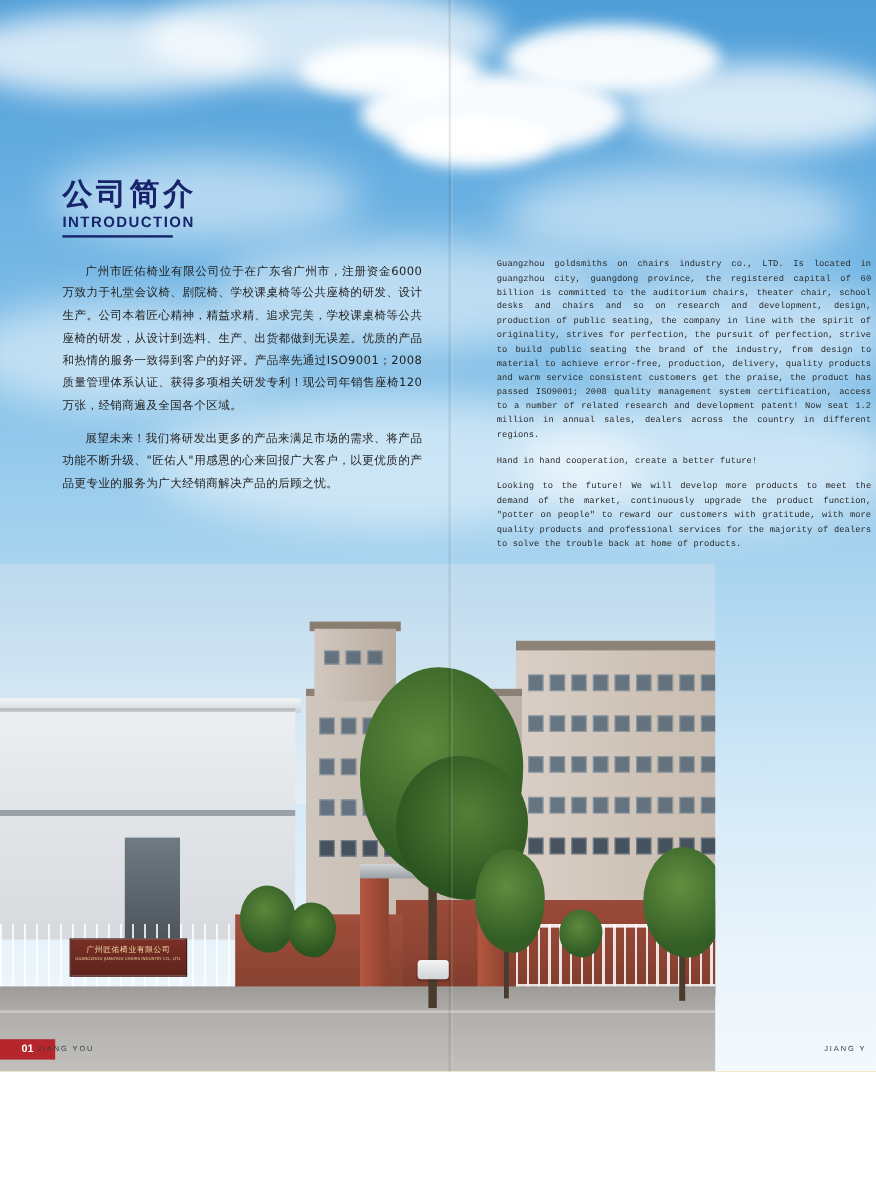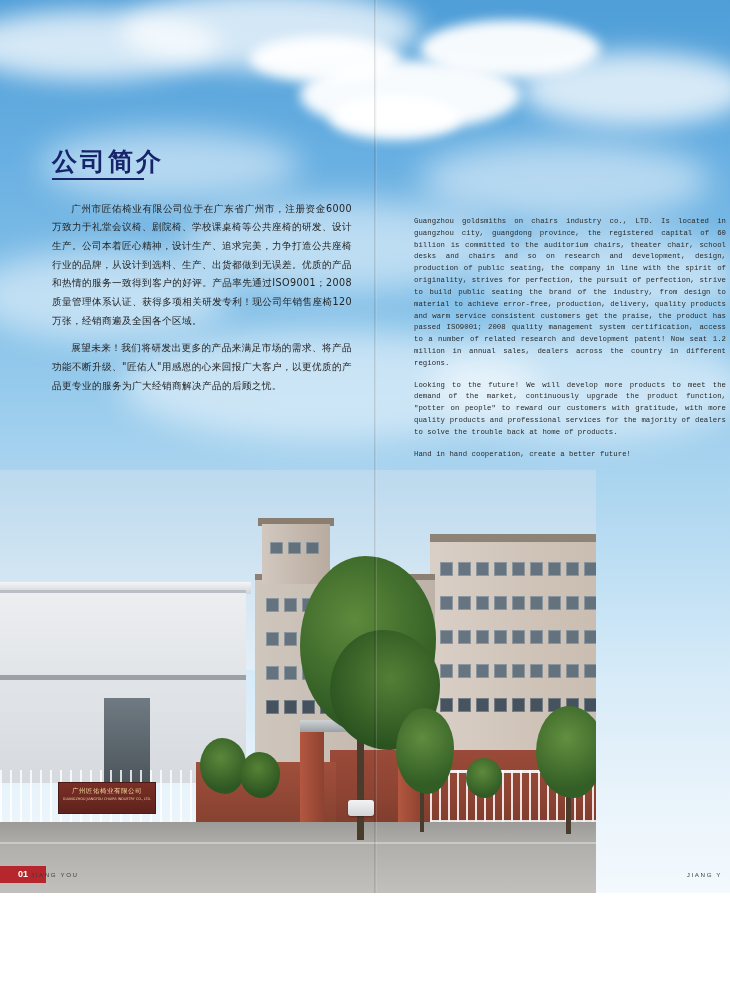--- a/index.html
+++ b/index.html
@@ -360,32 +360,33 @@
     <div class="cloud faint" style="left:480px; top:230px; width:260px; height:90px;"></div>
     <div class="cloud faint" style="left:-30px; top:250px; width:260px; height:90px;"></div>
     <div class="cloud faint" style="left:120px; top:330px; width:420px; height:110px;"></div>
     <div class="cloud faint" style="left:430px; top:330px; width:320px; height:110px;"></div>
   </div>
 
   <div class="spine"></div>
 
   <div class="left-col">
     <h1 class="title-cn">公司简介</h1>
+    <h2 class="title-en">INTRODUCTION</h2>
     <div class="title-rule"></div>
     <div class="cn-body">
-      <p>广州市匠佑椅业有限公司位于在广东省广州市，注册资金6000万致力于礼堂会议椅、剧院椅、学校课桌椅等公共座椅的研发、设计生产。公司本着匠心精神，设计生产、追求完美，力争打造公共座椅行业的品牌，从设计到选料、生产、出货都做到无误差。优质的产品和热情的服务一致得到客户的好评。产品率先通过ISO9001；2008质量管理体系认证、获得多项相关研发专利！现公司年销售座椅120万张，经销商遍及全国各个区域。</p>
+      <p>广州市匠佑椅业有限公司位于在广东省广州市，注册资金6000万致力于礼堂会议椅、剧院椅、学校课桌椅等公共座椅的研发、设计生产。公司本着匠心精神，精益求精、追求完美，学校课桌椅等公共座椅的研发，从设计到选料、生产、出货都做到无误差。优质的产品和热情的服务一致得到客户的好评。产品率先通过ISO9001；2008质量管理体系认证、获得多项相关研发专利！现公司年销售座椅120万张，经销商遍及全国各个区域。</p>
       <p>展望未来！我们将研发出更多的产品来满足市场的需求、将产品功能不断升级、"匠佑人"用感恩的心来回报广大客户，以更优质的产品更专业的服务为广大经销商解决产品的后顾之忧。</p>
     </div>
   </div>
 
   <div class="right-col">
     <div class="en-body">
       <p>Guangzhou goldsmiths on chairs industry co., LTD. Is located in guangzhou city, guangdong province, the registered capital of 60 billion is committed to the auditorium chairs, theater chair, school desks and chairs and so on research and development, design, production of public seating, the company in line with the spirit of originality, strives for perfection, the pursuit of perfection, strive to build public seating the brand of the industry, from design to material to achieve error-free, production, delivery, quality products and warm service consistent customers get the praise, the product has passed ISO9001; 2008 quality management system certification, access to a number of related research and development patent! Now seat 1.2 million in annual sales, dealers across the country in different regions.</p>
+      <p>Hand in hand cooperation, create a better future!</p>
       <p>Looking to the future! We will develop more products to meet the demand of the market, continuously upgrade the product function, "potter on people" to reward our customers with gratitude, with more quality products and professional services for the majority of dealers to solve the trouble back at home of products.</p>
-      <p>Hand in hand cooperation, create a better future!</p>
     </div>
   </div>
 
   <div class="photo">
     <div class="ph ph-sky"></div>
 
     <div class="ph ph-main-top"></div>
     <div class="ph ph-main"></div>
 
     <div class="wrow" style="left:440px; top:92px;">

